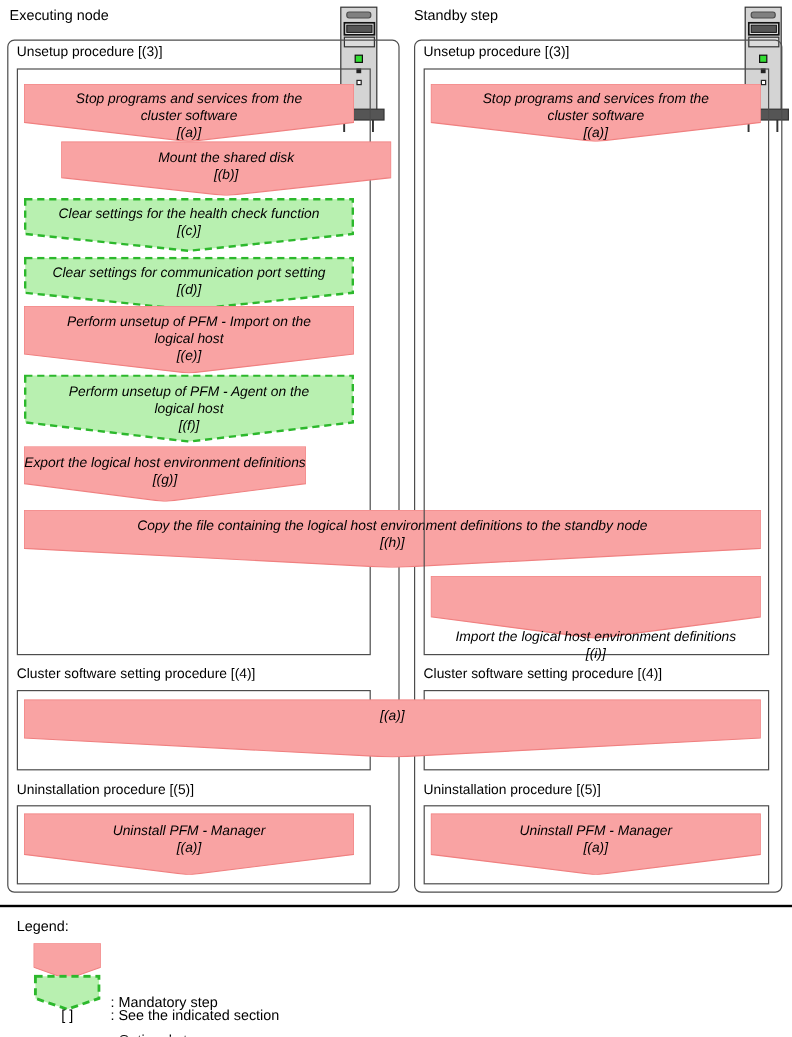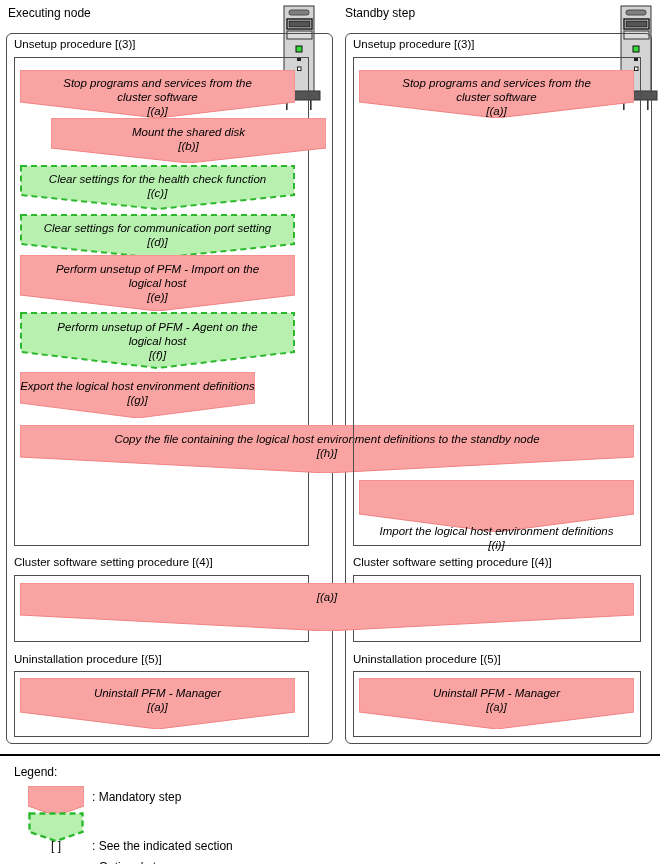--- a/index.html
+++ b/index.html
@@ -331,21 +331,21 @@
 </div>
 
 <div id="legend-rule"></div>
 <div id="legend-title">Legend:</div>
 
 <div class="legend-swatch" style="left:28px; top:786px;">
   <svg viewBox="0 0 56 30" preserveAspectRatio="none" xmlns="http://www.w3.org/2000/svg">
     <path d="M0,0 L56,0 L56,20 L28,30 L0,20 Z" fill="#f9a3a3" stroke="#f08080" stroke-width="1"></path>
   </svg>
 </div>
-<div class="legend-text" style="left:92px; top:790px;">: Mandatory step</div>
+<div class="legend-text" style="left:92px; top:828px;">: Mandatory step</div>
 
 <div class="legend-swatch" style="left:28px; top:812px;">
   <svg viewBox="0 0 56 30" preserveAspectRatio="none" xmlns="http://www.w3.org/2000/svg">
     <path d="M1.5,1.5 L54.5,1.5 L54.5,20 L28,29 L1.5,20 Z" fill="#b8f0b0" stroke="#2cb82c" stroke-width="2.4" stroke-dasharray="6,4"></path>
   </svg>
 </div>
 <div class="legend-text" style="left:92px; top:860px;">: Optional step</div>
 
 <div class="legend-bracket" style="left:28px; top:839px;">[ ]</div>
 <div class="legend-text" style="left:92px; top:839px;">: See the indicated section</div>

